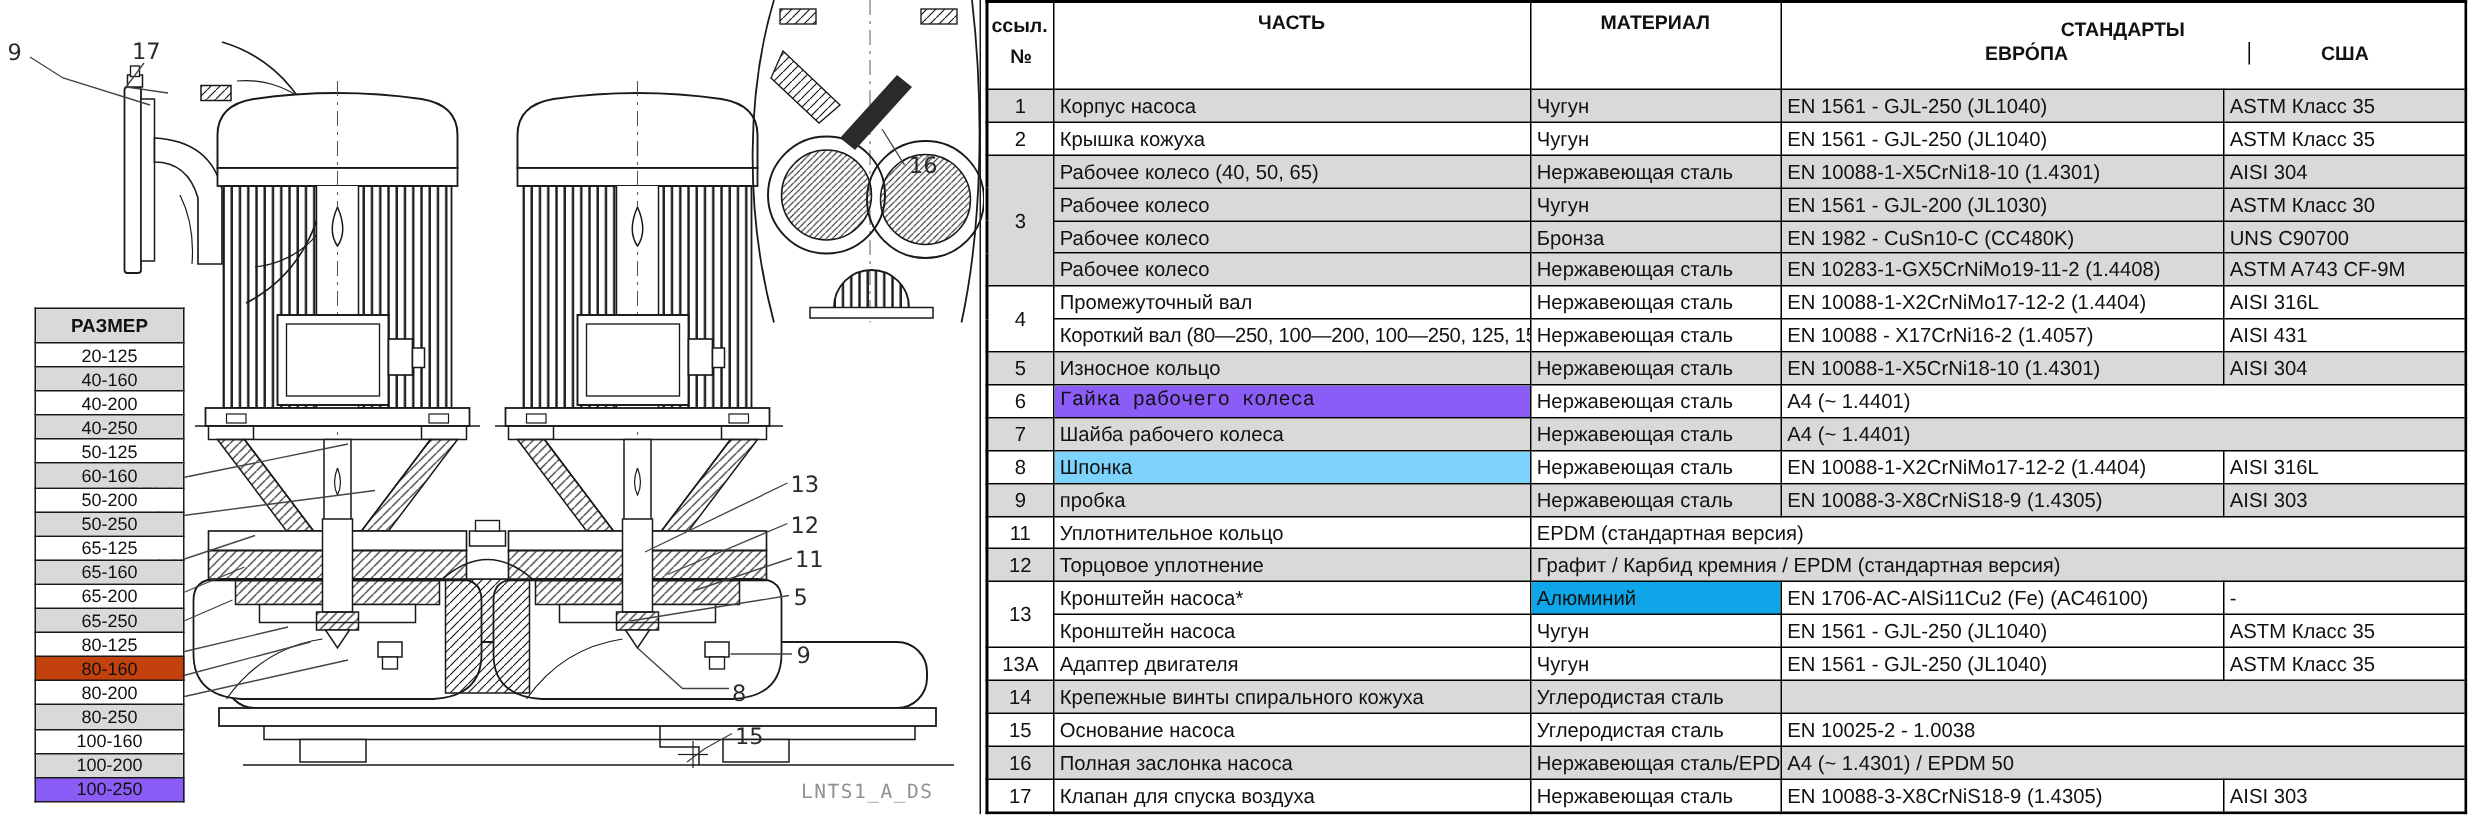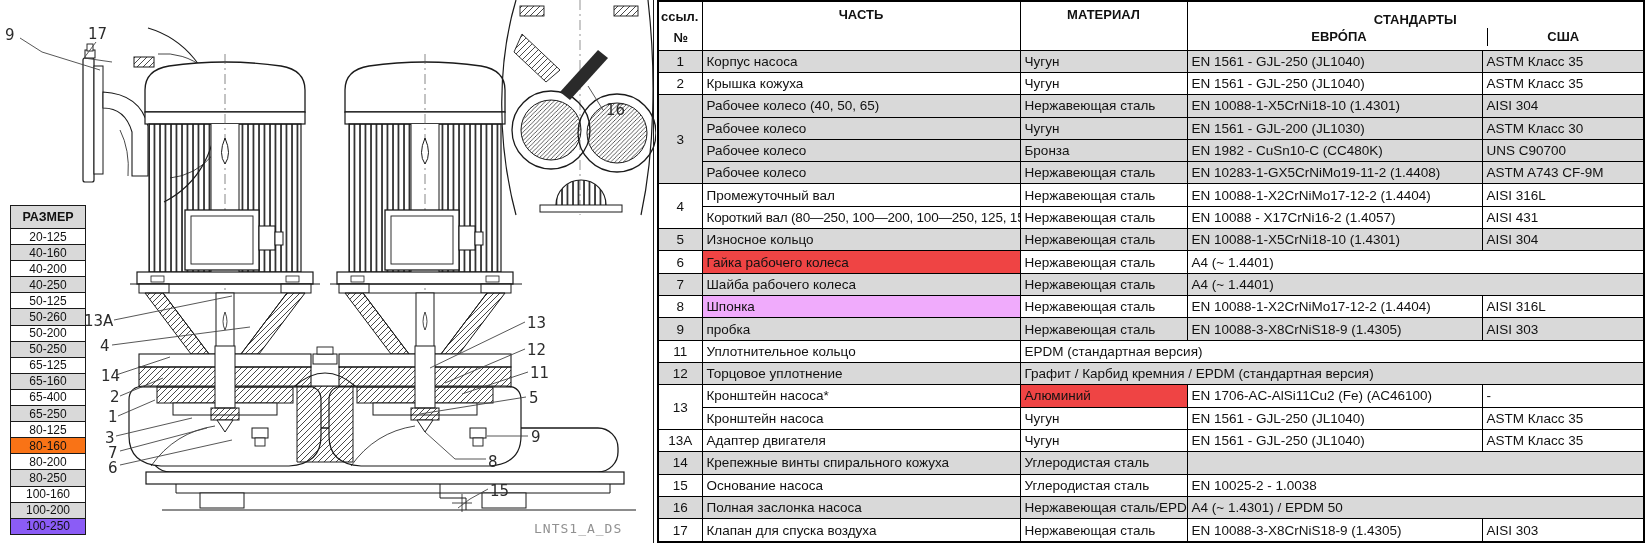--- a/index.html
+++ b/index.html
@@ -9,35 +9,35 @@
   
   #drawing-panel{position:absolute;left:0;top:0;width:656px;height:543px;background:#fff;}
   #draw-svg{position:absolute;left:0;top:0;}
   .callout{position:absolute;font-family:"DejaVu Sans",sans-serif;font-size:15px;
            color:#2b2b2b;font-weight:400;white-space:nowrap;line-height:1;}
   #footer-code{position:absolute;left:534px;top:521px;font-family:"DejaVu Sans Mono",monospace;
            font-size:13px;color:#919191;letter-spacing:1px;}
   #panel-divider{position:absolute;left:653px;top:0;width:1px;height:543px;background:#1a1a1a;}
 
   
-  #size-table{position:absolute;left:10px;top:205px;width:76px;border-collapse:collapse;
+  #size-table{position:absolute;left:23px;top:205px;width:100px;border-collapse:collapse;
               table-layout:fixed;}
   #size-table th,#size-table td{border:1.4px solid #1a1a1a;text-align:center;
               font-size:12px;padding:0;height:15.1px;line-height:1;color:#111;}
   #size-table th{height:22px;font-size:12.5px;font-weight:bold;background:#d9d9d9;}
 
   
   #parts-table{position:absolute;left:657px;top:0;width:988px;height:543px;
                border-collapse:collapse;table-layout:fixed;border:2px solid #000;}
   #parts-table th,#parts-table td{border:1px solid #000;overflow:hidden;}
   #parts-table thead tr{height:44px;}
   #parts-table th{font-size:13px;font-weight:bold;vertical-align:top;padding-top:5px;background:#fff;}
   th.h-ref{font-size:12.5px;text-align:left;padding-left:2px;line-height:1.6;}
   th.h-ref .num{display:block;text-align:center;}
-  th.h-std{padding:4px;}
+  th.h-std{padding:16px;}
   .std-grid{display:grid;grid-template-rows:21px 1fr;height:100%;}
   .std-top{display:flex;align-items:flex-start;justify-content:center;padding-top:5px;}
   .std-bottom{display:grid;grid-template-columns:295px 1fr;}
   .std-bottom .eu{display:flex;align-items:center;justify-content:center;}
   .std-bottom .us{display:flex;align-items:center;justify-content:center;border-left:1px solid #000;}
   #parts-table td{font-size:13.5px;vertical-align:middle;padding:0 4px;white-space:nowrap;}
   td.ref{text-align:center;font-size:14px;padding:0 1px;}
   td.part{padding-left:8px;}
   td.part.small{font-size:10.8px;padding-left:5px;letter-spacing:-0.2px;}
   td.mat{padding-left:6px;}
@@ -227,45 +227,45 @@
         <tr>
           <td class="" style="background: rgb(255, 255, 255);">40-200</td>
         </tr>
         <tr>
           <td class="" style="background: rgb(217, 217, 217);">40-250</td>
         </tr>
         <tr>
           <td class="" style="background: rgb(255, 255, 255);">50-125</td>
         </tr>
         <tr>
-          <td class="" style="background: rgb(217, 217, 217);">50-260</td>
+          <td class="" style="background: rgb(217, 217, 217);">60-160</td>
         </tr>
         <tr>
           <td class="" style="background: rgb(255, 255, 255);">50-200</td>
         </tr>
         <tr>
           <td class="" style="background: rgb(217, 217, 217);">50-250</td>
         </tr>
         <tr>
           <td class="" style="background: rgb(255, 255, 255);">65-125</td>
         </tr>
         <tr>
           <td class="" style="background: rgb(217, 217, 217);">65-160</td>
         </tr>
         <tr>
-          <td class="" style="background: rgb(255, 255, 255);">65-400</td>
+          <td class="" style="background: rgb(255, 255, 255);">65-200</td>
         </tr>
         <tr>
           <td class="" style="background: rgb(217, 217, 217);">65-250</td>
         </tr>
         <tr>
           <td class="" style="background: rgb(255, 255, 255);">80-125</td>
         </tr>
         <tr>
-          <td class="" style="background: #f97316;">80-160</td>
+          <td class="" style="background: #c2410c;">80-160</td>
         </tr>
         <tr>
           <td class="" style="background: rgb(255, 255, 255);">80-200</td>
         </tr>
         <tr>
           <td class="" style="background: rgb(217, 217, 217);">80-250</td>
         </tr>
         <tr>
           <td class="" style="background: rgb(255, 255, 255);">100-160</td>
         </tr>
@@ -360,33 +360,33 @@
         </tr>
         <tr>
           <td class="ref" rowspan="1" style="background: rgb(217, 217, 217);">5</td>
           <td class="part" style="background: rgb(217, 217, 217);">Износное кольцо</td>
           <td class="mat" style="background: rgb(217, 217, 217);">Нержавеющая сталь</td>
           <td class="eu" style="background: rgb(217, 217, 217);">EN 10088-1-X5CrNi18-10 (1.4301)</td>
           <td class="us" style="background: rgb(217, 217, 217);">AISI 304</td>
         </tr>
         <tr>
           <td class="ref" rowspan="1" style="background: rgb(255, 255, 255);">6</td>
-          <td class="part" style="background: #ef4444;">Гайка рабочего колеса</td>
+          <td class="part" style="background: #8b5cf6; font-family: Liberation Mono, monospace;">Гайка рабочего колеса</td>
           <td class="mat" style="background: rgb(255, 255, 255);">Нержавеющая сталь</td>
           <td class="eu" colspan="2" style="background: rgb(255, 255, 255);">A4 (~ 1.4401)</td>
         </tr>
         <tr>
           <td class="ref" rowspan="1" style="background: rgb(217, 217, 217);">7</td>
           <td class="part" style="background: rgb(217, 217, 217);">Шайба рабочего колеса</td>
           <td class="mat" style="background: rgb(217, 217, 217);">Нержавеющая сталь</td>
           <td class="eu" colspan="2" style="background: rgb(217, 217, 217);">A4 (~ 1.4401)</td>
         </tr>
         <tr>
           <td class="ref" rowspan="1" style="background: rgb(255, 255, 255);">8</td>
-          <td class="part" style="background: #f0abfc;">Шпонка</td>
+          <td class="part" style="background: #7dd3fc;">Шпонка</td>
           <td class="mat" style="background: rgb(255, 255, 255);">Нержавеющая сталь</td>
           <td class="eu" style="background: rgb(255, 255, 255);">EN 10088-1-X2CrNiMo17-12-2 (1.4404)</td>
           <td class="us" style="background: rgb(255, 255, 255);">AISI 316L</td>
         </tr>
         <tr>
           <td class="ref" rowspan="1" style="background: rgb(217, 217, 217);">9</td>
           <td class="part" style="background: rgb(217, 217, 217);">пробка</td>
           <td class="mat" style="background: rgb(217, 217, 217);">Нержавеющая сталь</td>
           <td class="eu" style="background: rgb(217, 217, 217);">EN 10088-3-X8CrNiS18-9 (1.4305)</td>
           <td class="us" style="background: rgb(217, 217, 217);">AISI 303</td>
@@ -397,21 +397,21 @@
           <td class="mat" colspan="3" style="background: rgb(255, 255, 255);">EPDM (стандартная версия)</td>
         </tr>
         <tr>
           <td class="ref" rowspan="1" style="background: rgb(217, 217, 217);">12</td>
           <td class="part" style="background: rgb(217, 217, 217);">Торцовое уплотнение</td>
           <td class="mat" colspan="3" style="background: rgb(217, 217, 217);">Графит / Карбид кремния / EPDM (стандартная версия)</td>
         </tr>
         <tr>
           <td class="ref" rowspan="2" style="background: rgb(255, 255, 255);">13</td>
           <td class="part" style="background: rgb(255, 255, 255);">Кронштейн насоса*</td>
-          <td class="mat" style="background: #ef4444;">Алюминий</td>
+          <td class="mat" style="background: #0ea5e9;">Алюминий</td>
           <td class="eu" style="background: rgb(255, 255, 255);">EN 1706-AC-AlSi11Cu2 (Fe) (AC46100)</td>
           <td class="us" style="background: rgb(255, 255, 255);">-</td>
         </tr>
         <tr>
           <td class="part" style="background: rgb(255, 255, 255);">Кронштейн насоса</td>
           <td class="mat" style="background: rgb(255, 255, 255);">Чугун</td>
           <td class="eu" style="background: rgb(255, 255, 255);">EN 1561 - GJL-250 (JL1040)</td>
           <td class="us" style="background: rgb(255, 255, 255);">ASTM Класс 35</td>
         </tr>
         <tr>

